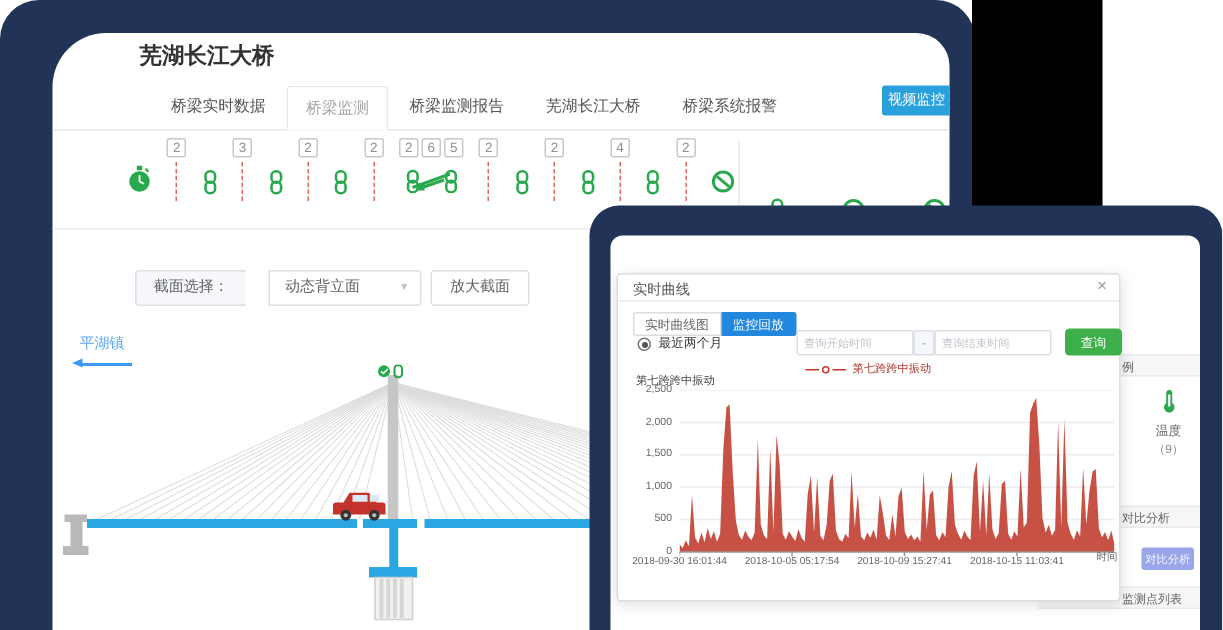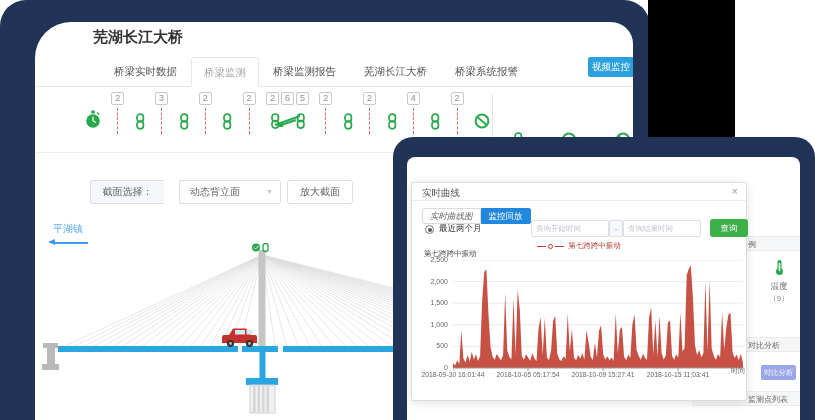--- a/index.html
+++ b/index.html
@@ -47,21 +47,21 @@
   .temp-block .t-label{font-size:8.5px;color:#666;margin-top:1px;}
   .temp-block .t-count{font-size:8px;color:#888;}
   .cmp-btn{position:absolute;left:354px;top:208px;width:35px;height:15px;background:#9aa6ea;border-radius:2px;color:#f2f4ff;font-size:7.5px;text-align:center;line-height:15px;z-index:1;cursor:pointer;}
   
   .dialog{position:absolute;left:4px;top:25px;width:336px;height:219px;background:#fff;border:1px solid #ddd;border-radius:3px;box-shadow:0 2px 10px rgba(0,0,0,.12);z-index:5;}
   .dlg-title{position:absolute;left:10px;top:4px;font-size:9.5px;color:#555;}
   .dlg-close{position:absolute;right:8px;top:2px;font-size:11px;color:#999;cursor:pointer;}
   .dlg-tbar{position:absolute;left:0;top:17px;width:100%;height:0;border-top:1px solid #ececec;}
   .dlg-tabs{position:absolute;left:10px;top:25px;display:flex;}
   .dlg-tab{height:16px;line-height:14px;padding:0 7px;font-size:8.5px;border:1px solid #dcdcdc;color:#666;background:#fff;cursor:pointer;}
-  .dlg-tab:first-child{border-radius:2px 0 0 2px;font-style:italic;}
+  .dlg-tab:first-child{border-radius:2px 0 0 2px;}
   .dlg-tab.active{background:#2288dd;border-color:#2288dd;color:#fff;border-radius:0 2px 2px 0;}
   .radio{position:absolute;left:13px;top:42px;width:9px;height:9px;border:1px solid #777;border-radius:50%;cursor:pointer;}
   .radio i{position:absolute;left:1.5px;top:1.5px;width:4px;height:4px;background:#555;border-radius:50%;}
   .radio-label{position:absolute;left:27px;top:40px;font-size:8.5px;color:#333;}
   .dlg-input{position:absolute;top:37px;height:17px;border:1px solid #dcdfe6;border-radius:2px;font-size:7.5px;padding:0 4px;color:#606266;}
   .dlg-input::placeholder{color:#c0c4cc;}
   .rng-sep{position:absolute;left:197px;top:37px;width:14px;height:17px;background:#f5f7fa;border:1px solid #dcdfe6;color:#909399;font-size:8px;text-align:center;line-height:15px;}
   .query-btn{position:absolute;left:298px;top:36px;width:38px;height:18px;background:#3eb049;color:#fff;font-size:8.5px;text-align:center;line-height:18px;border-radius:3px;cursor:pointer;}
   .lgd{position:absolute;left:0;top:58px;width:100%;display:flex;justify-content:center;align-items:center;gap:2px;}
   .lgd .ln{width:9px;height:1px;background:#c0392b;}

